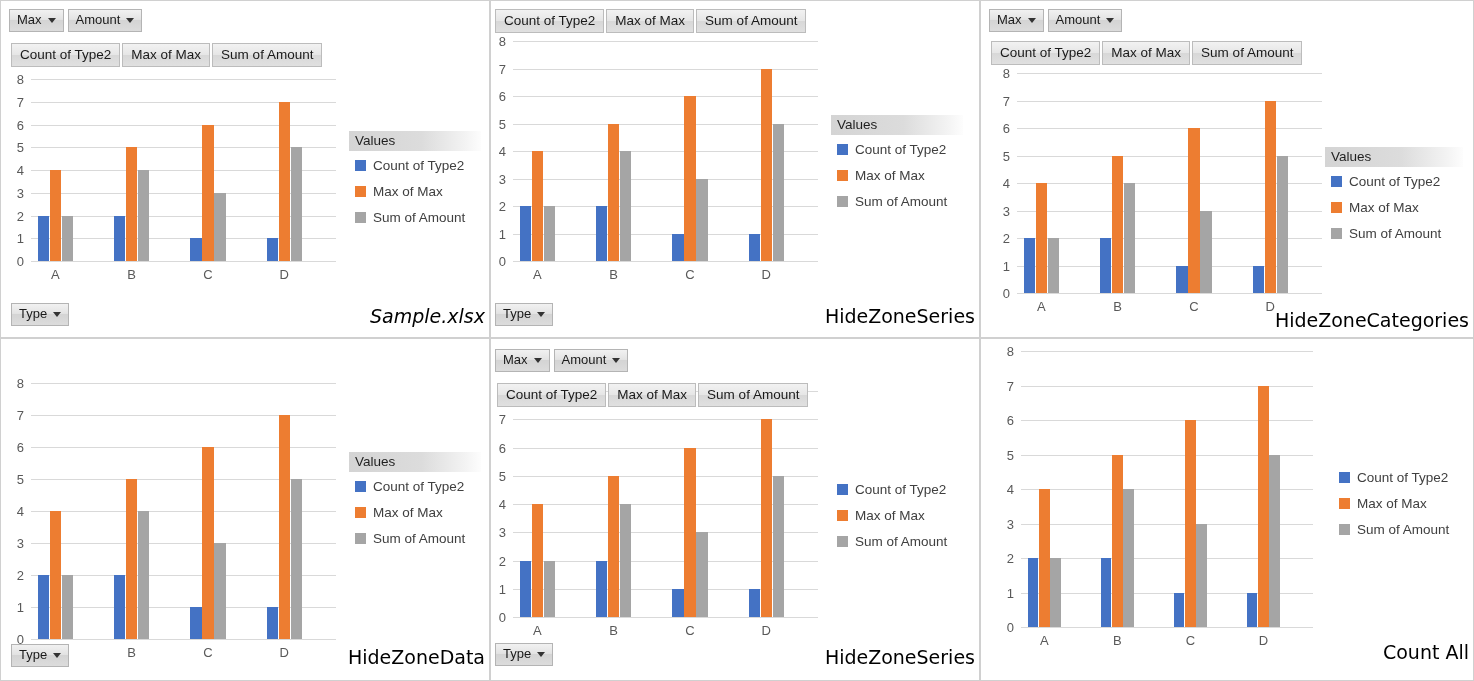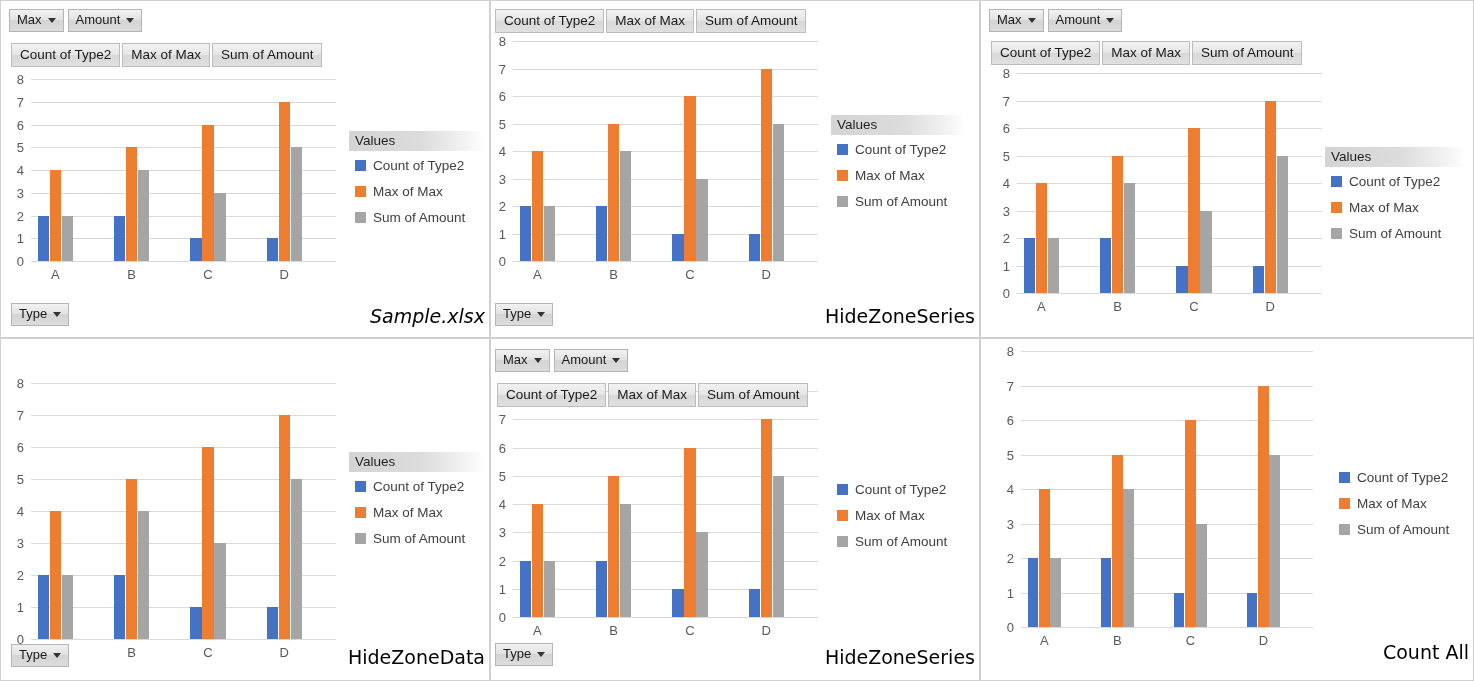--- a/index.html
+++ b/index.html
@@ -379,20 +379,21 @@
         </div>
         <div class="legend-item">
           <span class="legend-swatch" style="background: rgb(237, 125, 49);"></span>
           <span>Max of Max</span>
         </div>
         <div class="legend-item">
           <span class="legend-swatch" style="background: rgb(165, 165, 165);"></span>
           <span>Sum of Amount</span>
         </div>
       </div>
+      <div class="caption" style="top: 308px;">HideZoneCategories</div>
     </div>
     <div class="panel">
       <div class="chart" style="left: 30px; top: 44px; width: 305px; height: 256px;">
         <div class="plot">
           <div class="gridline" style="top: 0px;"></div>
           <div class="ytick" style="top: 0px;">8</div>
           <div class="gridline" style="top: 32px;"></div>
           <div class="ytick" style="top: 32px;">7</div>
           <div class="gridline" style="top: 64px;"></div>
           <div class="ytick" style="top: 64px;">6</div>

